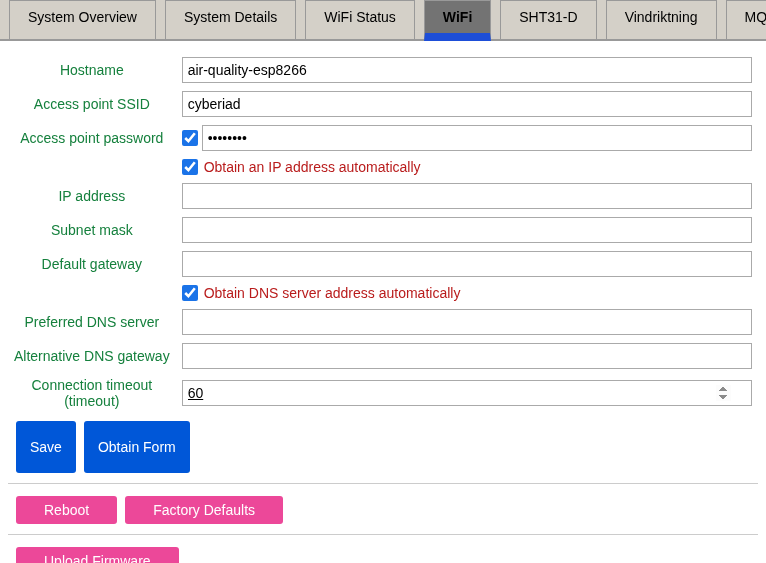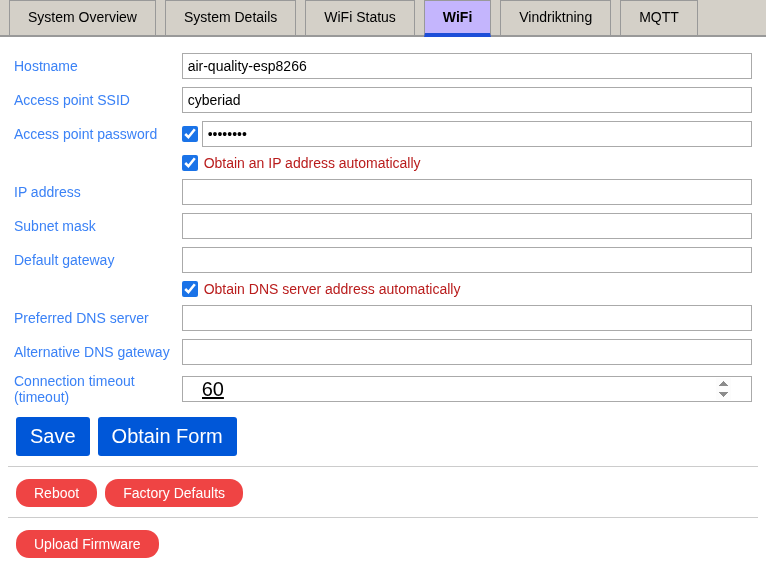--- a/index.html
+++ b/index.html
@@ -22,63 +22,63 @@
       cursor: pointer;
       border: 1px solid #999;
       border-bottom: none;
       background: #d4d0c8;
       font-size: 14px;
       color: #000;
       white-space: nowrap;
       margin-left: 9px;
     }
     .tab.active {
-      background: #c4b5fd;
+      background: #737373;
       font-weight: bold;
-      border-bottom: 4px solid #1d4ed8;
+      border-bottom: 8px solid #1d4ed8;
       margin-bottom: -2px;
     }
 
     
     .content {
       background: #fff;
       padding: 12px 8px;
     }
 
     
     .form-table {
       width: 100%;
       border-collapse: collapse;
     }
     .form-table tr td {
       padding: 4px 6px;
       vertical-align: middle;
     }
     .form-table .label-cell {
-      text-align: left;
+      text-align: center;
       width: 165px;
-      color: #3b82f6;
+      color: #15803d;
       white-space: nowrap;
     }
     .form-table .input-cell {
       width: calc(100% - 165px);
     }
     .form-table input[type="text"],
     .form-table input[type="password"] {
       width: 100%;
       padding: 3px 5px;
       border: 1px solid #aaa;
       font-size: 14px;
       height: 26px;
     }
     .form-table input[type="number"] {
       width: 100%;
-      padding: 3px 19px;
+      padding: 3px 5px;
       border: 1px solid #aaa;
-      font-size: 20px;
+      font-size: 14px;
       height: 26px;
       text-decoration: underline;
     }
     .spinner-wrap {
       position: relative;
       display: flex;
       align-items: center;
     }
     .spinner-wrap input[type="number"] {
       width: 100%;
@@ -131,44 +131,45 @@
       border: none;
       border-top: 1px solid #ccc;
       margin: 4px 0;
     }
 
     
     .btn-blue {
       background: #0057d8;
       color: #fff;
       border: none;
-      padding: 8px 14px;
-      font-size: 20px;
+      padding: 18px 14px;
+      font-size: 14px;
       cursor: pointer;
       border-radius: 3px;
     }
 
     .btn-orange-red {
-      background: #ef4444;
+      background: #ec4899;
       color: #fff;
       border: none;
-      padding: 6px 18px;
+      padding: 6px 28px;
       font-size: 14px;
       cursor: pointer;
-      border-radius: 13px;
+      border-radius: 3px;
     }
   </style>
 </head>
 <body>
 
 <div class="tabs">
   <div class="tab">System Overview</div>
   <div class="tab">System Details</div>
   <div class="tab">WiFi Status</div>
   <div class="tab active">WiFi</div>
+  <div class="tab">SHT31-D</div>
   <div class="tab">Vindriktning</div>
   <div class="tab">MQTT</div>
 </div>
 
 <div class="content">
   <table class="form-table">
     <tbody>
 
       <tr>
         <td class="label-cell">

